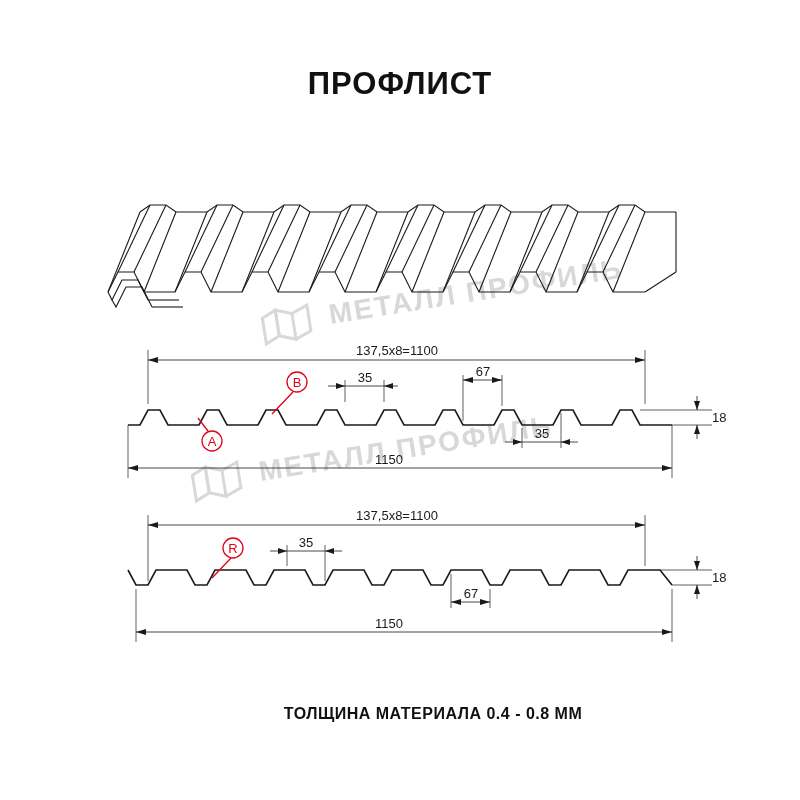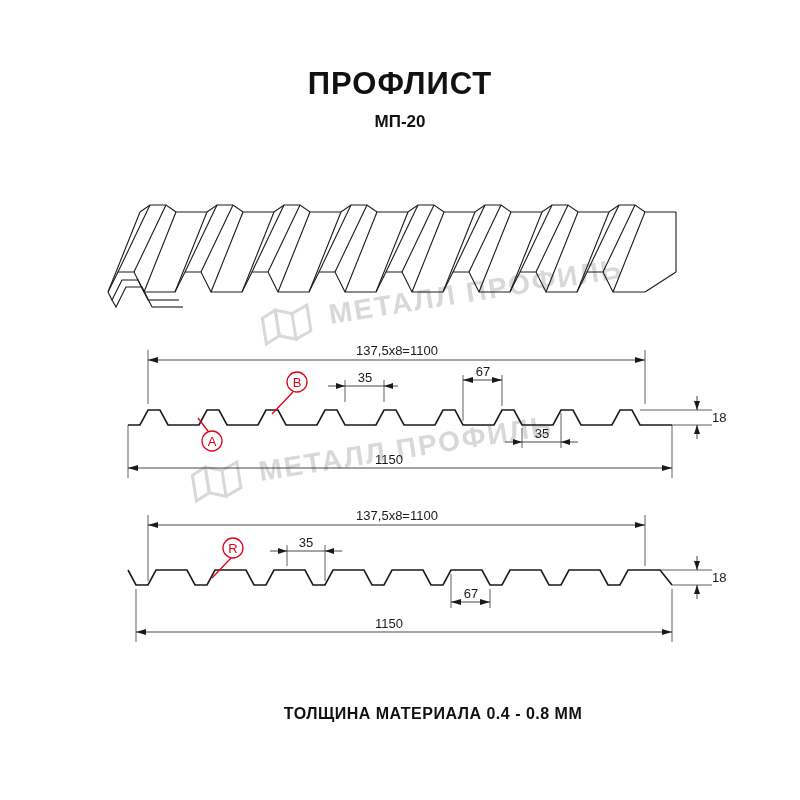--- a/index.html
+++ b/index.html
@@ -81,21 +81,20 @@
   .wm1 { left: 258px; top: 280px; transform: rotate(-9deg); }
   .wm2 { left: 188px; top: 437px; transform: rotate(-9deg); }
 </style>
 </head>
 <body>
 
 <div class="page">
 
   <div class="title-block">
     <div class="title">ПРОФЛИСТ</div>
-    <div class="subtitle">МП-20</div>
   </div>
 
   <div class="wm wm1">
     <span class="wm-logo">
       <svg width="56" height="40" viewBox="0 0 56 40">
         <path d="M4 36 L4 10 L18 4 L18 30 Z" fill="none" stroke="#d8d8d8" stroke-width="3"></path>
         <path d="M18 4 L34 10 L34 36 L18 30 Z" fill="none" stroke="#d8d8d8" stroke-width="3"></path>
         <path d="M34 10 L50 4 L50 30 L34 36" fill="none" stroke="#d8d8d8" stroke-width="3"></path>
       </svg>
     </span>

